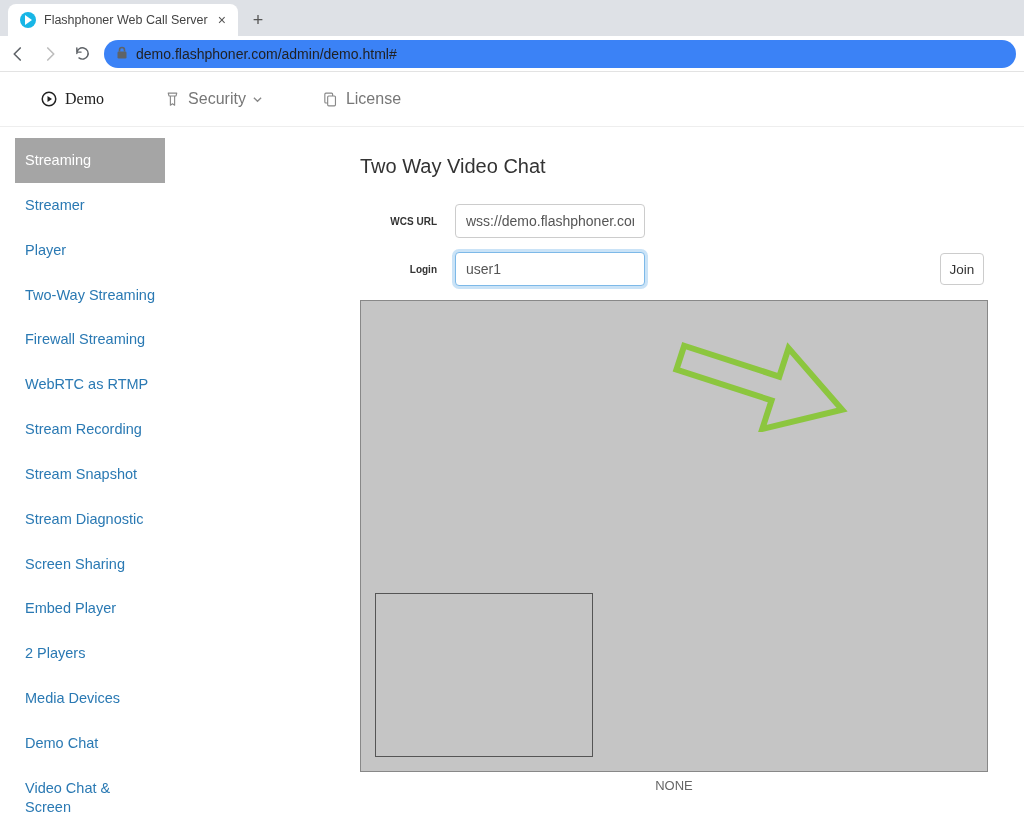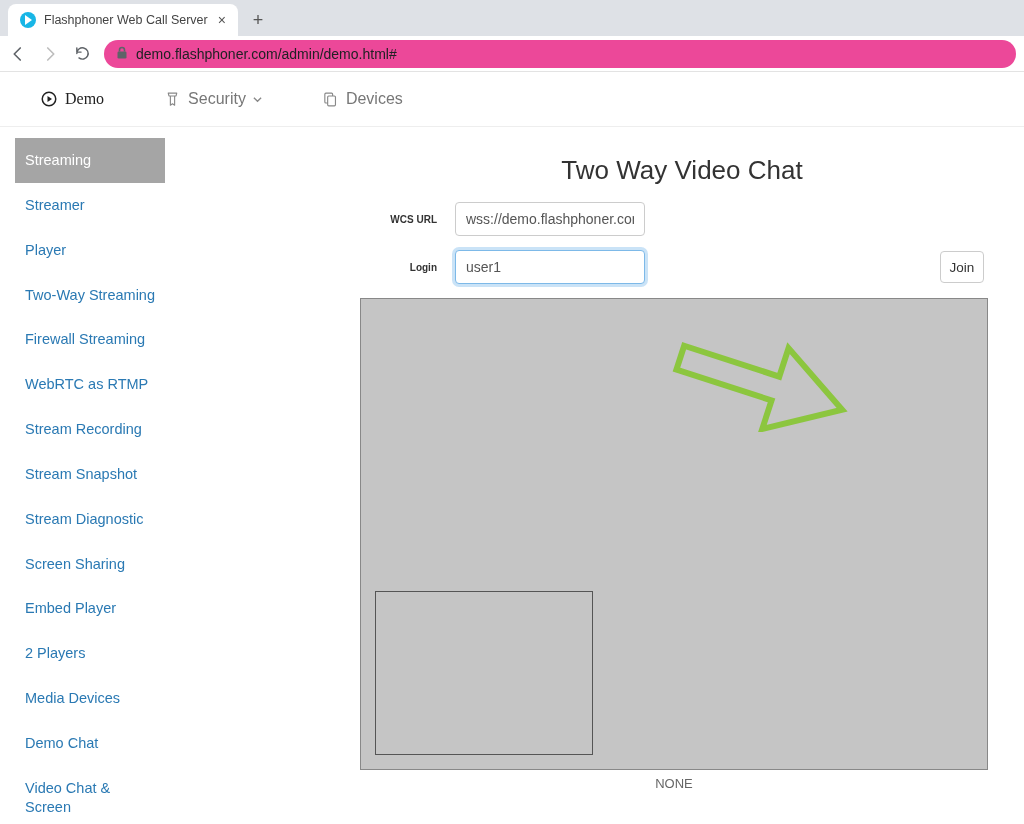--- a/index.html
+++ b/index.html
@@ -60,21 +60,21 @@
   }
   .nav-btn {
     width: 20px; height: 20px;
     display: flex; align-items: center; justify-content: center;
     color: #5f6368; font-size: 18px; cursor: pointer;
   }
   .nav-btn.disabled { color: #b9b9b9; }
   .omnibox {
     flex: 1;
     height: 28px;
-    background: #ec4899;
+    background: #3b82f6;
     border-radius: 14px;
     display: flex;
     align-items: center;
     padding: 0 12px;
     font-size: 14px;
     color: #202124;
     gap: 8px;
   }
   .lock-icon { color: #5f6368; font-size: 12px; }
 
@@ -113,24 +113,23 @@
     color: #fff;
   }
 
   .content {
     flex: 1;
     padding: 20px 20px 0 180px;
     position: relative;
   }
 
   .page-title {
-    font-size: 26px;
+    font-size: 20px;
     color: #333;
-    text-align: center;
-    margin: 8px 0 16px 0;
+    margin: 8px 0 26px 0;
     font-weight: 400;
   }
 
   .form-row {
     display: flex;
     align-items: center;
     margin-bottom: 14px;
   }
   .form-label {
     width: 95px;
@@ -266,21 +265,21 @@
         </svg>
     </span>
   </div>
   <div class="app-nav-item">
     <span class="nav-icon">
       <svg width="17" height="17" viewBox="0 0 24 24">
           <rect x="4" y="3" width="11" height="14" rx="1.5" stroke="#888" stroke-width="1.6" fill="none"></rect>
           <rect x="8" y="7" width="11" height="14" rx="1.5" stroke="#888" stroke-width="1.6" fill="#fff"></rect>
         </svg>
     </span>
-    <span>Devices</span>
+    <span>License</span>
   </div>
 </div>
 
 <div class="layout">
   <div class="sidebar">
     <div class="sidebar-item active">Streaming</div>
     <div class="sidebar-item">Streamer</div>
     <div class="sidebar-item">Player</div>
     <div class="sidebar-item">Two-Way Streaming</div>
     <div class="sidebar-item">Firewall Streaming</div>

